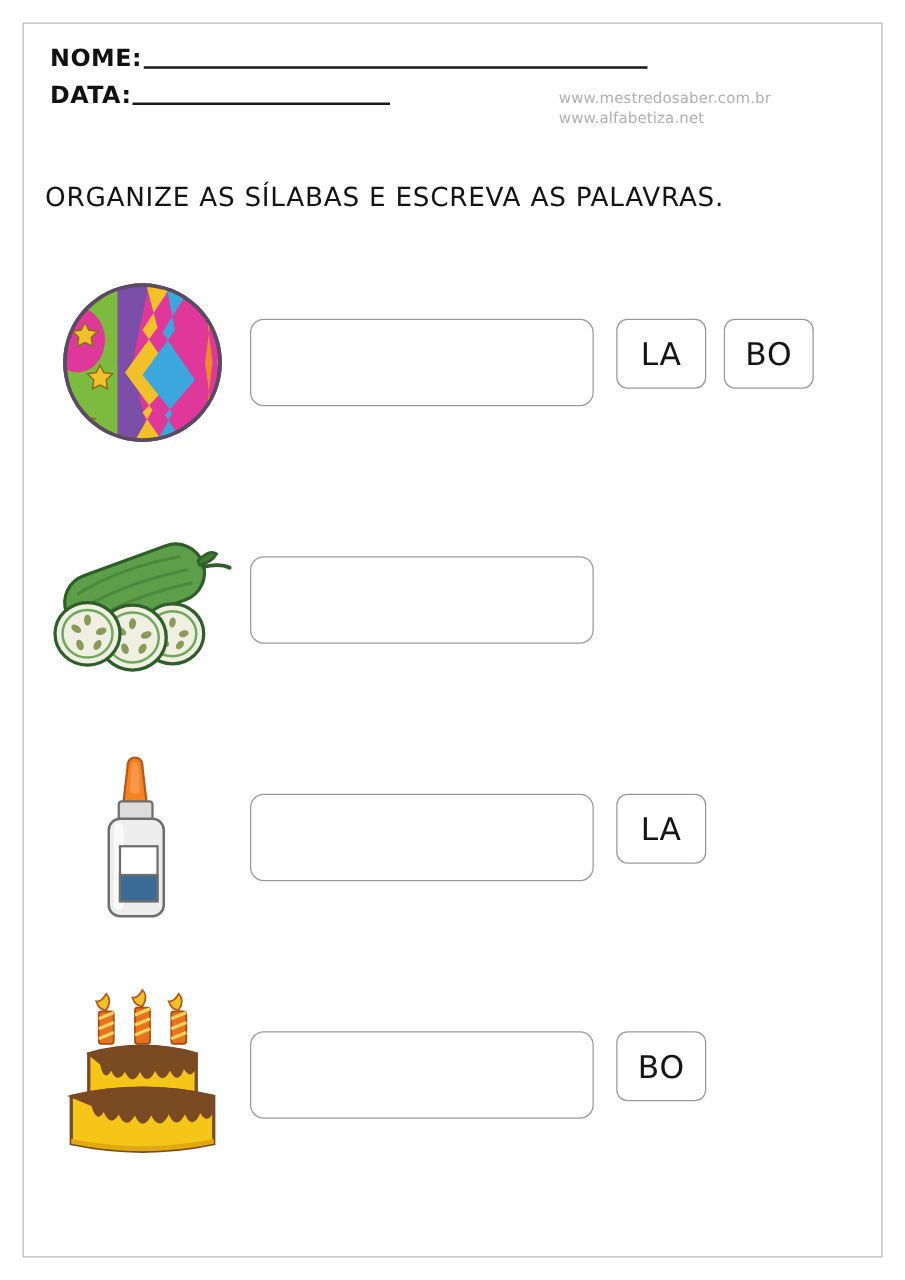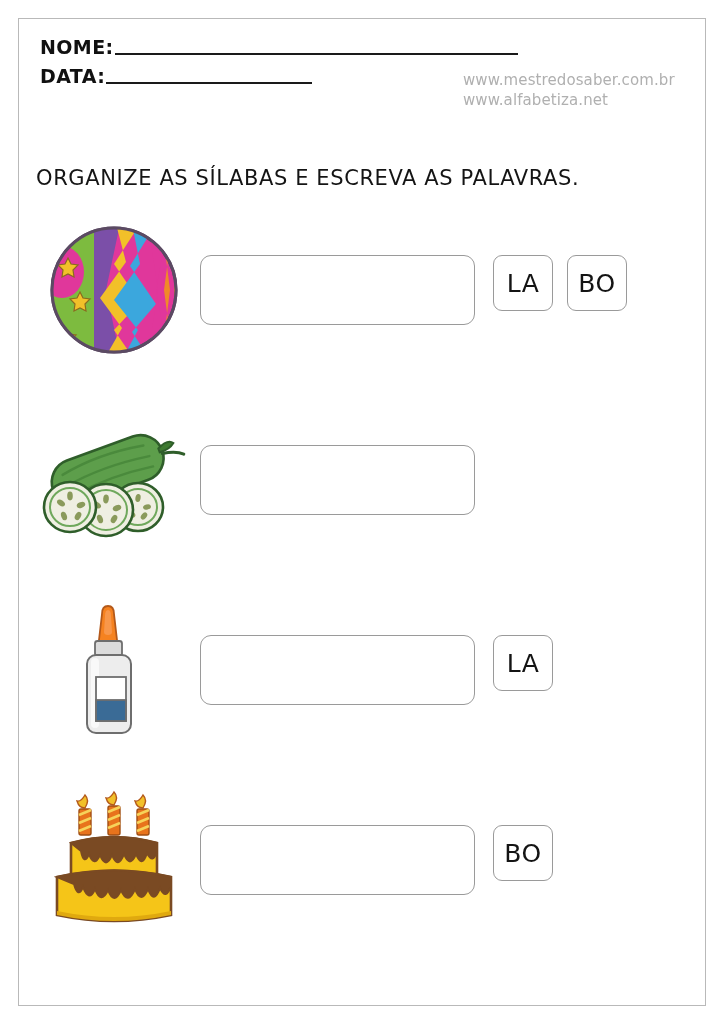--- a/index.html
+++ b/index.html
@@ -62,39 +62,37 @@
 
   .site-block {
     position: absolute;
     left: 447px;
     top: 70px;
     text-align: left;
     line-height: 1.35;
   }
   .site-line {
     font-family: "DejaVu Sans", sans-serif;
-    font-size: 15px;
+    font-size: 12px;
     color: #b0b0b0;
     letter-spacing: 0.1px;
     white-space: nowrap;
-    margin-left: 16px;
   }
 
   
   .instruction {
     position: absolute;
     left: 36px;
     top: 146px;
     font-family: "DejaVu Sans", sans-serif;
     font-size: 21px;
     font-weight: 500;
     letter-spacing: 0.6px;
     color: #141414;
     white-space: nowrap;
-    margin-top: 20px;
   }
 
   
   .row {
     position: absolute;
     left: 0;
     width: 724px;
     height: 160px;
   }
   .row-art {
@@ -120,21 +118,21 @@
   }
   .tiles {
     position: absolute;
     left: 493px;
     top: 45px;
     display: flex;
     gap: 14px;
     align-items: center;
   }
   .tile {
-    width: 60px;
+    width: 72px;
     height: 56px;
     border: 1.2px solid #9a9a9a;
     border-radius: 9px;
     background: #ffffff;
     display: flex;
     align-items: center;
     justify-content: center;
     font-family: "DejaVu Sans", sans-serif;
     font-size: 25px;
     font-weight: 500;

